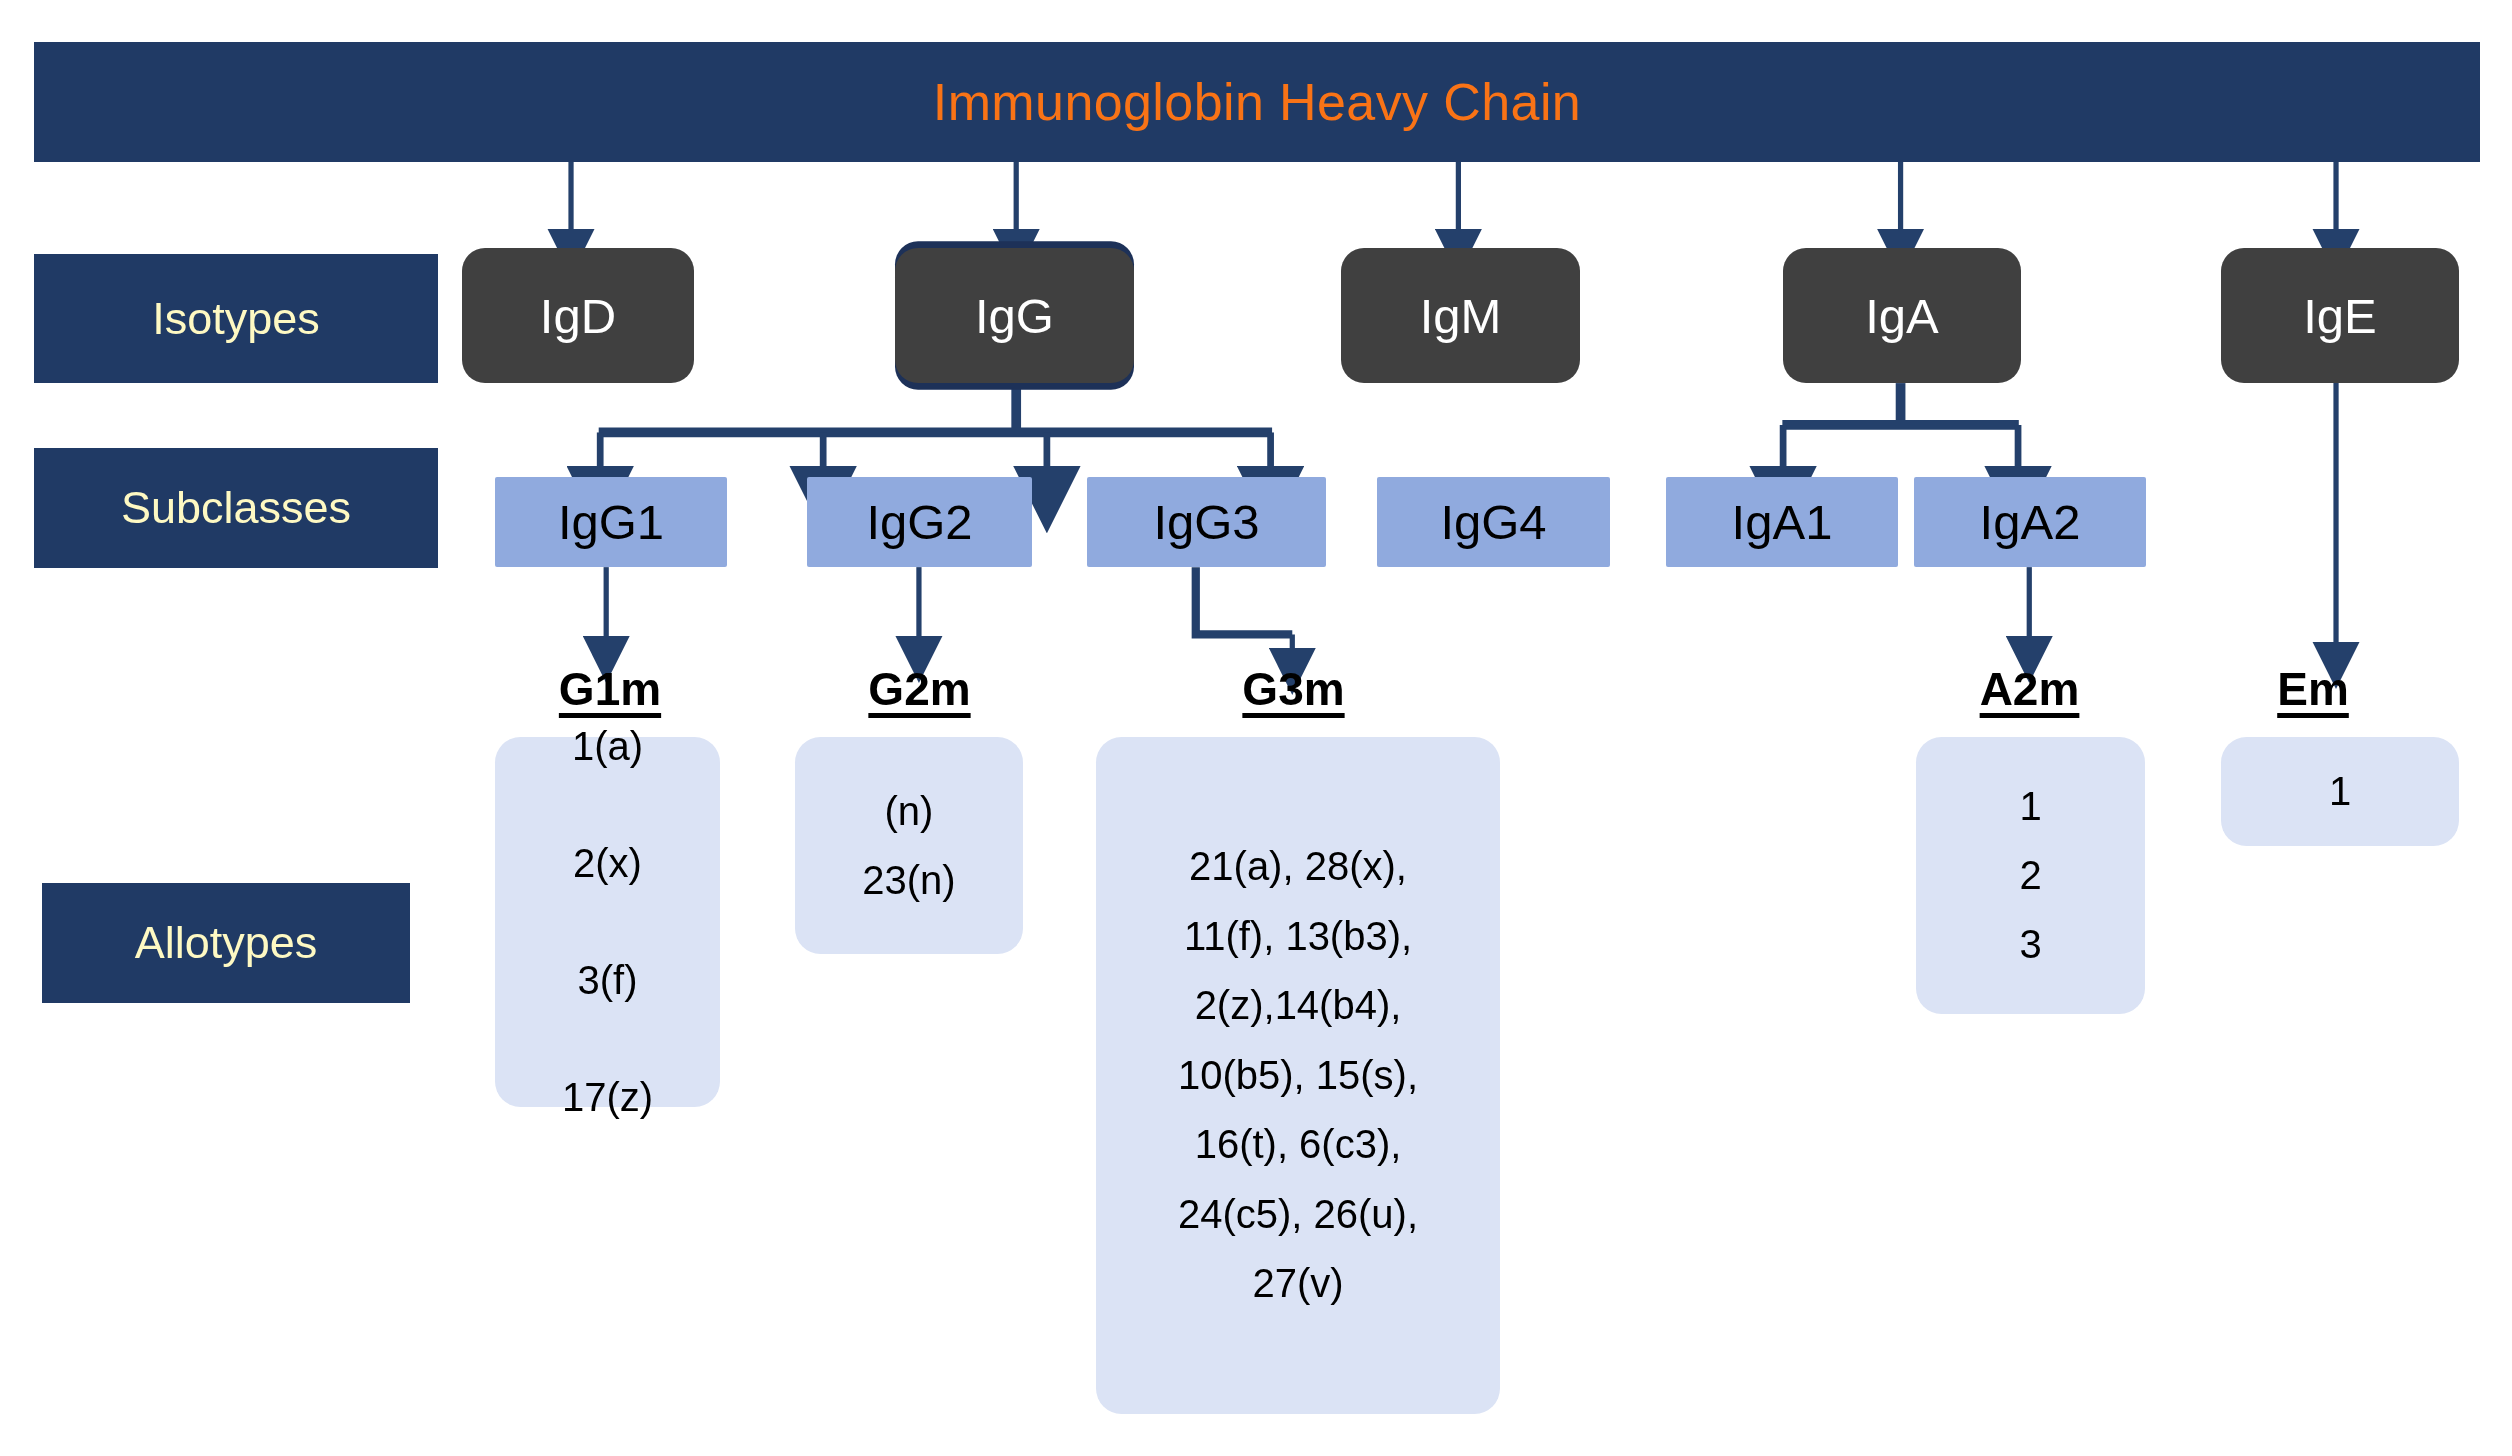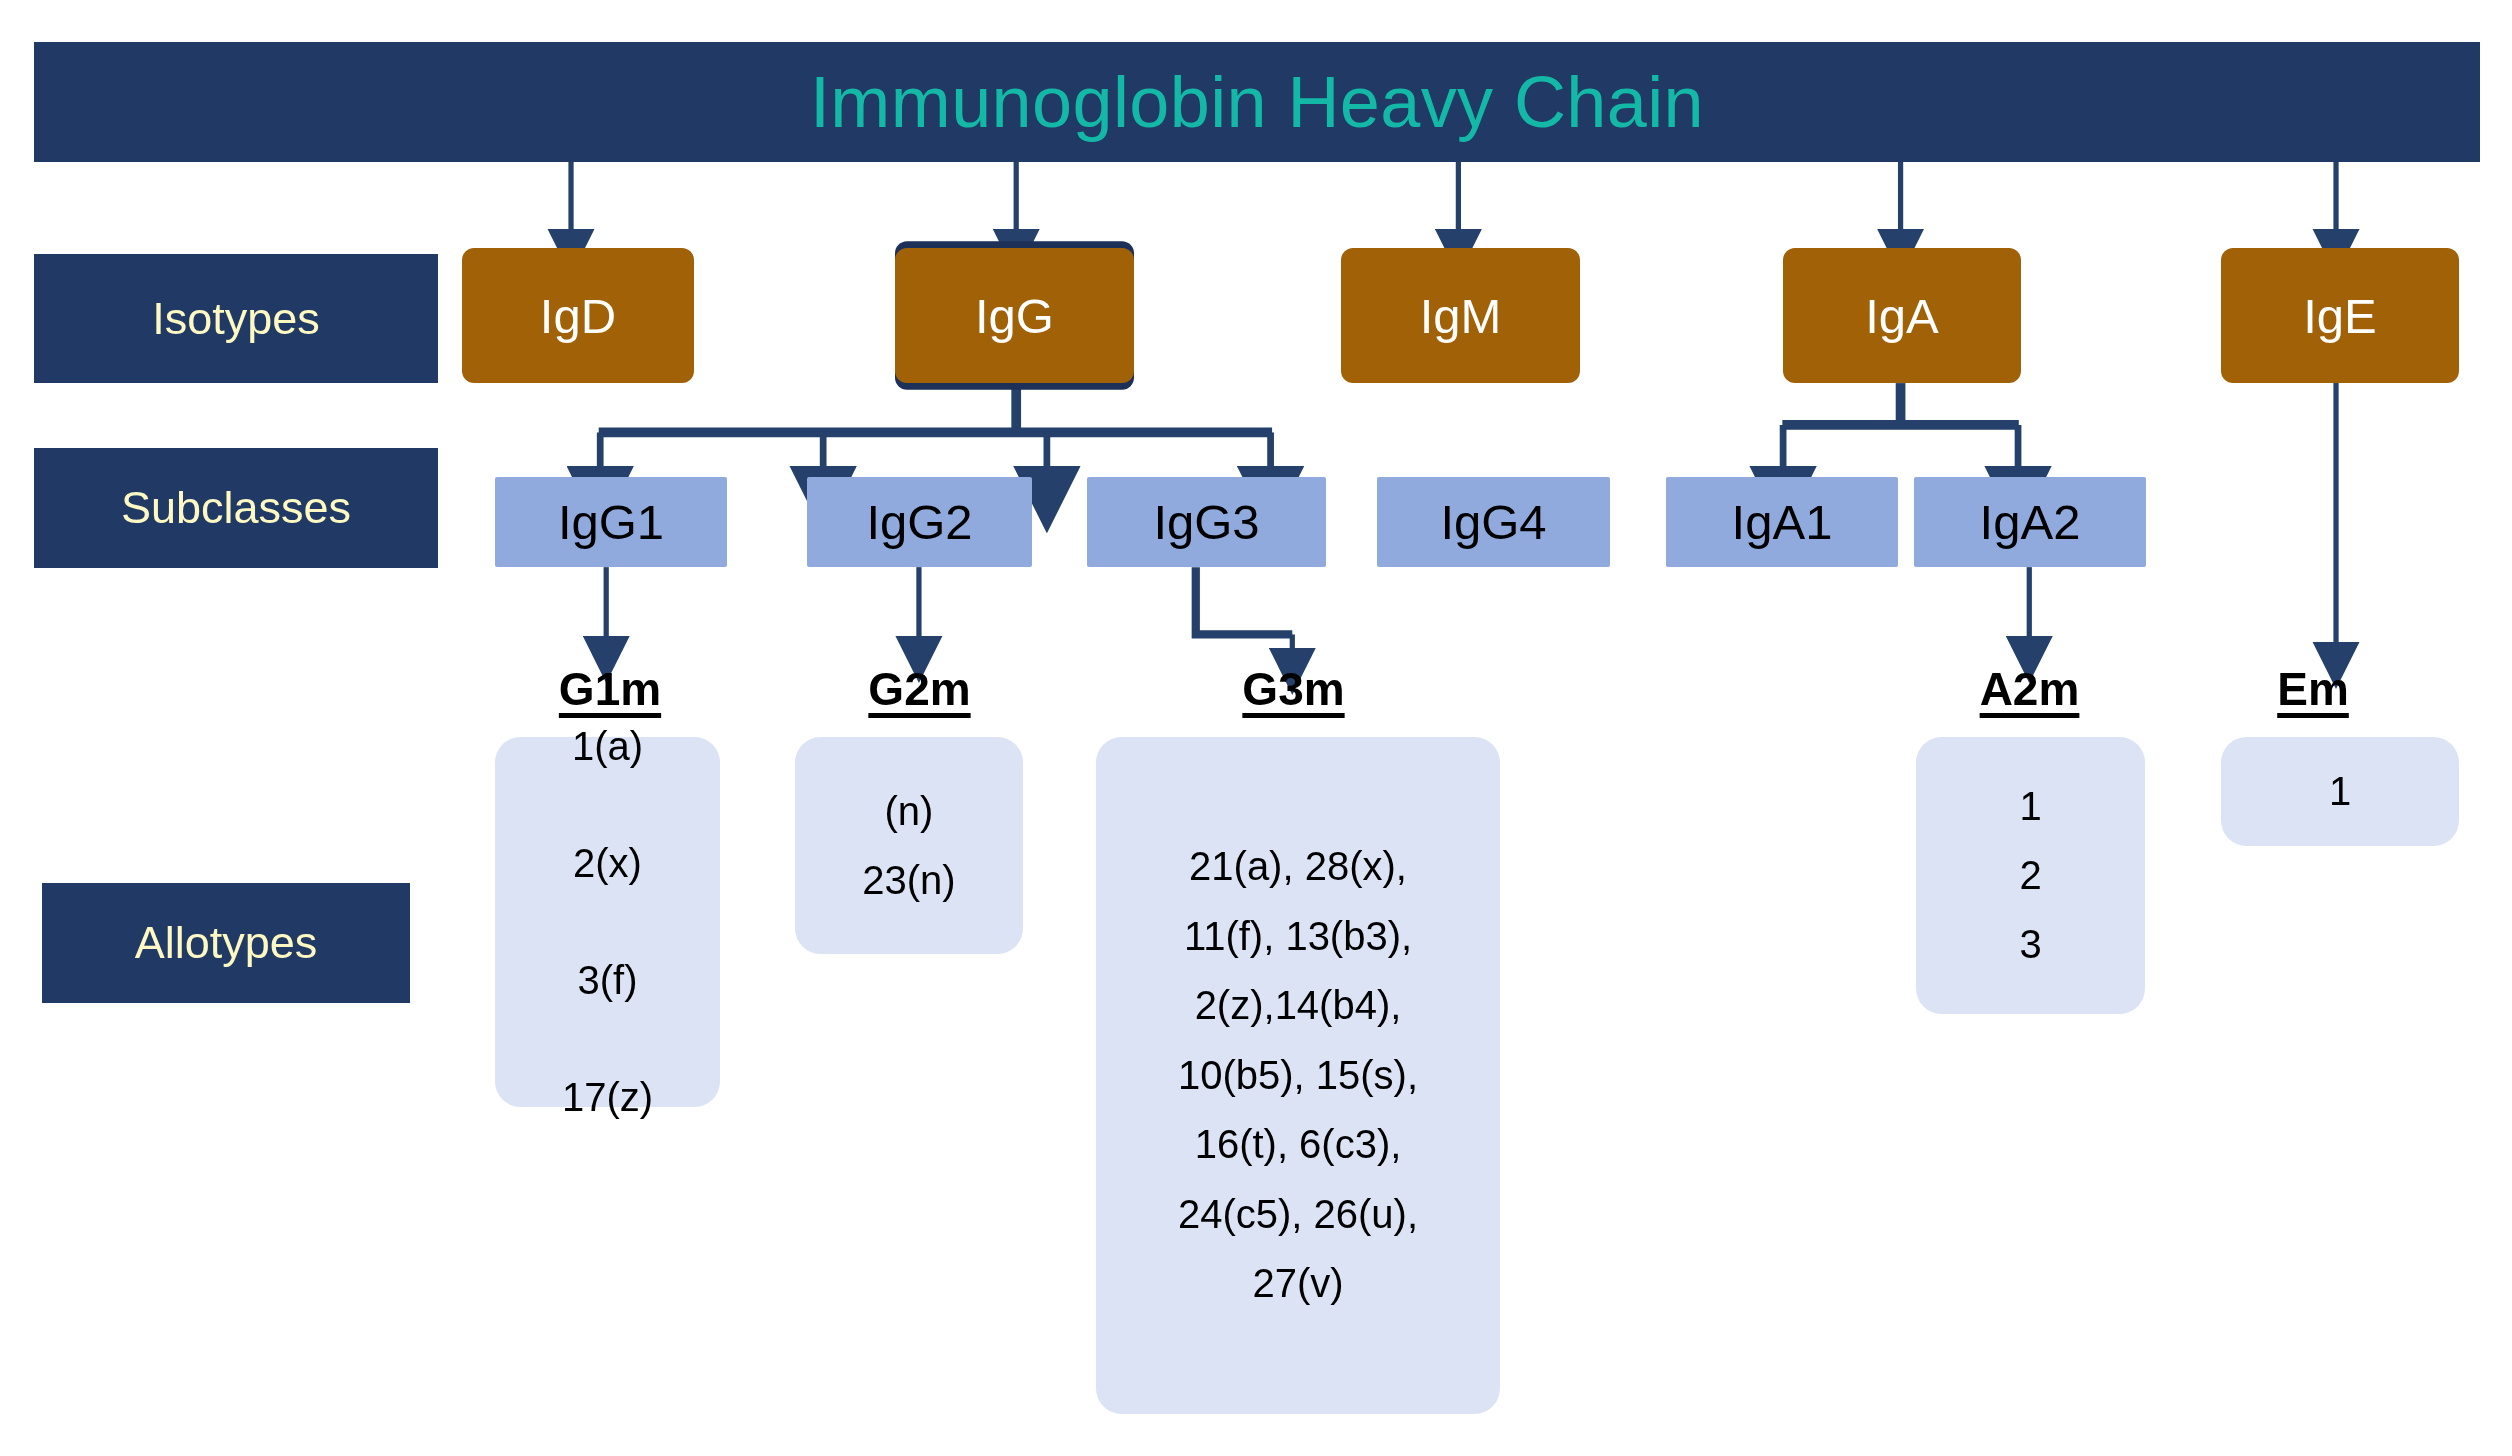--- a/index.html
+++ b/index.html
@@ -9,27 +9,27 @@
   }
   #stage{position:absolute;left:0;top:0;width:2512px;height:1456px;}
 
   
   #wires{position:absolute;left:0;top:0;width:2512px;height:1456px;z-index:1;}
 
   .node{position:absolute;z-index:2;display:flex;align-items:center;justify-content:center;
         text-align:center;box-sizing:border-box;}
 
   
-  .banner{background:#203a65;color:#14b8a6;font-size:72px;letter-spacing:0.4px;}
+  .banner{background:#203a65;color:#f97316;font-size:52px;letter-spacing:0.4px;}
 
   
   .rowlabel{background:#203a65;color:#fef9c3;font-size:45px;}
 
   
-  .isotype{background:#a16207;color:#ffffff;font-size:49px;border-radius:12px;}
+  .isotype{background:#404040;color:#ffffff;font-size:49px;border-radius:23px;}
   .isotype.emph{box-shadow:0 6.7px 0 0 #1d3158, 0 -6.7px 0 0 #1d3158;}
 
   
   .subclass{background:#90aade;color:#000000;font-size:49px;border-radius:2px;}
 
   
   .allohead{color:#000000;font-size:46px;font-weight:bold;text-decoration:underline;
             text-underline-offset:7.5px;text-decoration-thickness:5.2px;}
 
   

